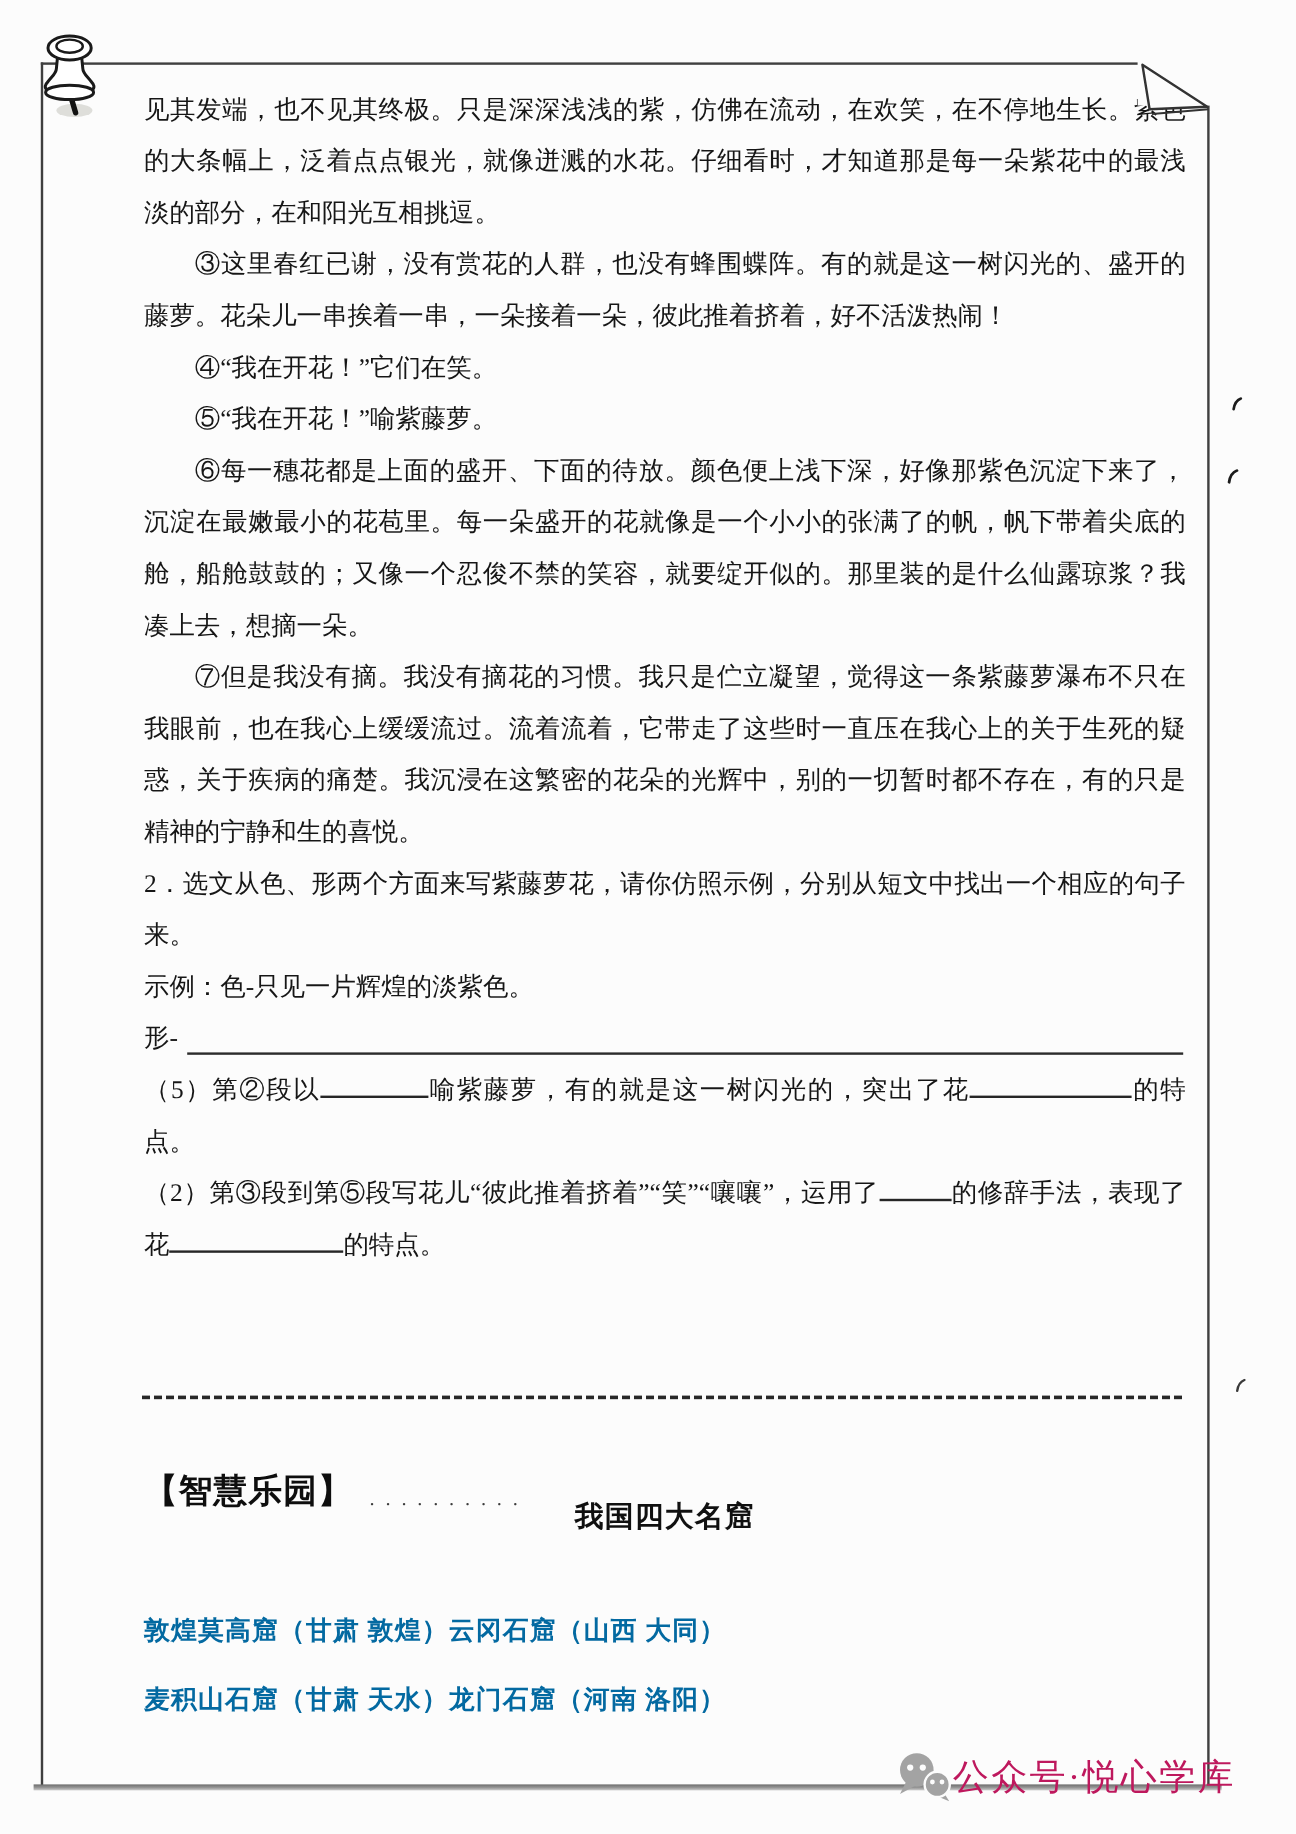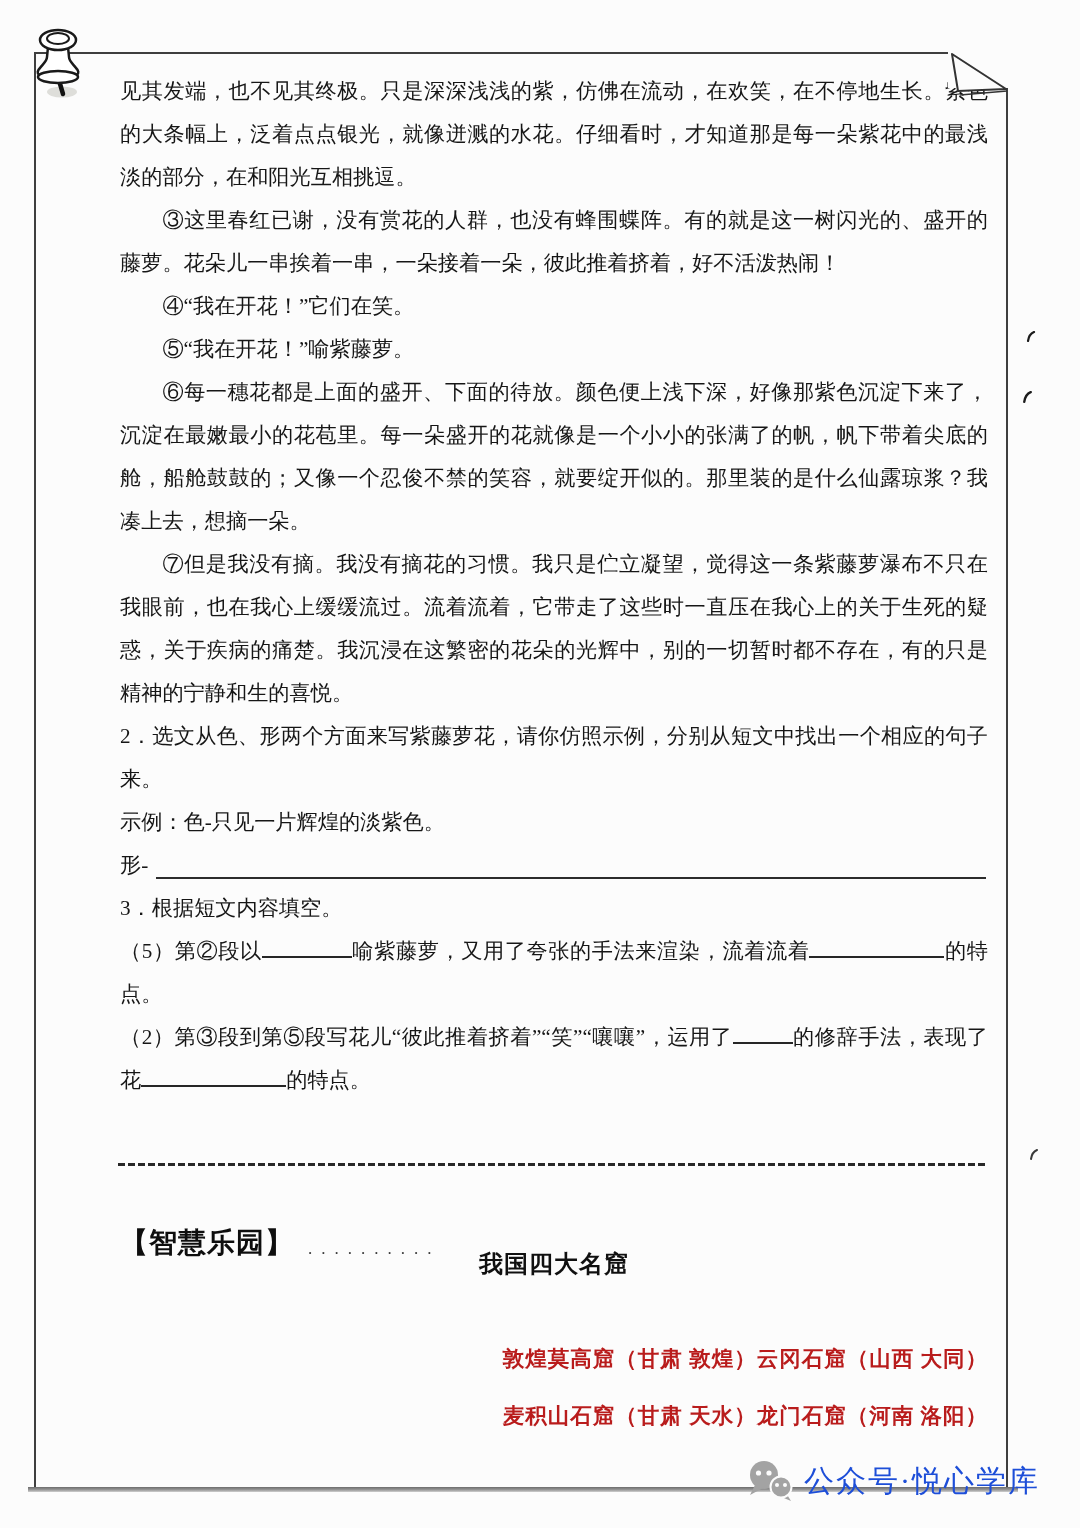--- a/index.html
+++ b/index.html
@@ -68,30 +68,30 @@
     font-size:17px;letter-spacing:9px;color:#3b3b3b;margin-left:14px;
     padding-bottom:3px;
   }
   .wisdom-title{
     position:absolute;left:120px;top:1248px;width:868px;z-index:2;
     text-align:center;font-weight:bold;font-size:24px;color:#101010;
     letter-spacing:1px;
   }
   .wisdom-line{
     position:absolute;left:120px;width:868px;z-index:2;
-    text-align:right;font-size:21.5px;font-weight:600;color:#b91c1c;
+    text-align:left;font-size:21.5px;font-weight:600;color:#0369a1;
     letter-spacing:1px;
   }
   .wl1{top:1344px;} .wl2{top:1401px;}
 
   .watermark{
     position:absolute;left:746px;top:1460px;z-index:10;
-    display:flex;align-items:center;gap:10px;
+    display:flex;align-items:center;
     font-family:Liberation Serif, serif;
-    font-size:30px;color:#1d4ed8;letter-spacing:2px;white-space:nowrap;
+    font-size:30px;color:#be185d;letter-spacing:2px;white-space:nowrap;
   }
 </style>
 </head>
 <body>
 
 <div class="paper"></div>
 <div class="paper-bottom-edge"></div>
 
 <div class="fold-cover"></div>
 <svg class="fold-svg" width="80" height="62" viewBox="0 0 80 62">
@@ -129,23 +129,22 @@
 
   <p>2．选文从色、形两个方面来写紫藤萝花，请你仿照示例，分别从短文中找出一个相应的句子来。</p>
 
   <p>示例：色-只见一片辉煌的淡紫色。</p>
 
   <div class="shape-row">
     <span class="label">形-</span>
     <div class="fill-line"></div>
   </div>
 
-  <p>3．根据短文内容填空。</p>
 
-  <p><span>（5）第②段以</span><span class="blank w90"></span><span>喻紫藤萝，又用了夸张的手法来渲染，流着流着</span><span class="blank w135"></span><span>的特点。</span></p>
+  <p><span>（5）第②段以</span><span class="blank w90"></span><span>喻紫藤萝，有的就是这一树闪光的，突出了花</span><span class="blank w135"></span><span>的特点。</span></p>
 
   <p><span>（2）第③段到第⑤段写花儿“彼此推着挤着”“笑”“嚷嚷”，运用了</span><span class="blank w60"></span><span>的修辞手法，表现了花</span><span class="blank w145"></span><span>的特点。</span></p>
 </div>
 
 <div class="divider"></div>
 
 <div class="wisdom-header">
   <span class="hdr">【智慧乐园】</span>
   <span class="dots">..........</span>
 </div>

